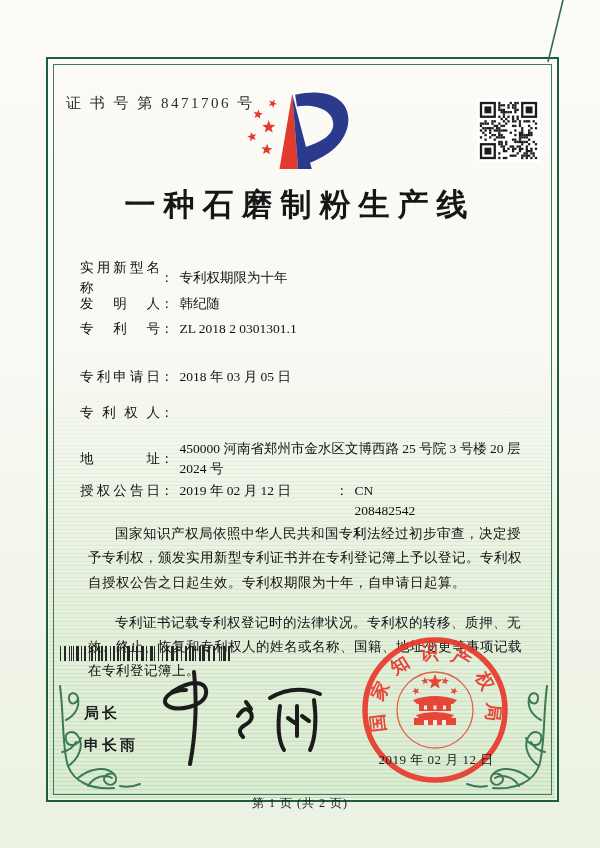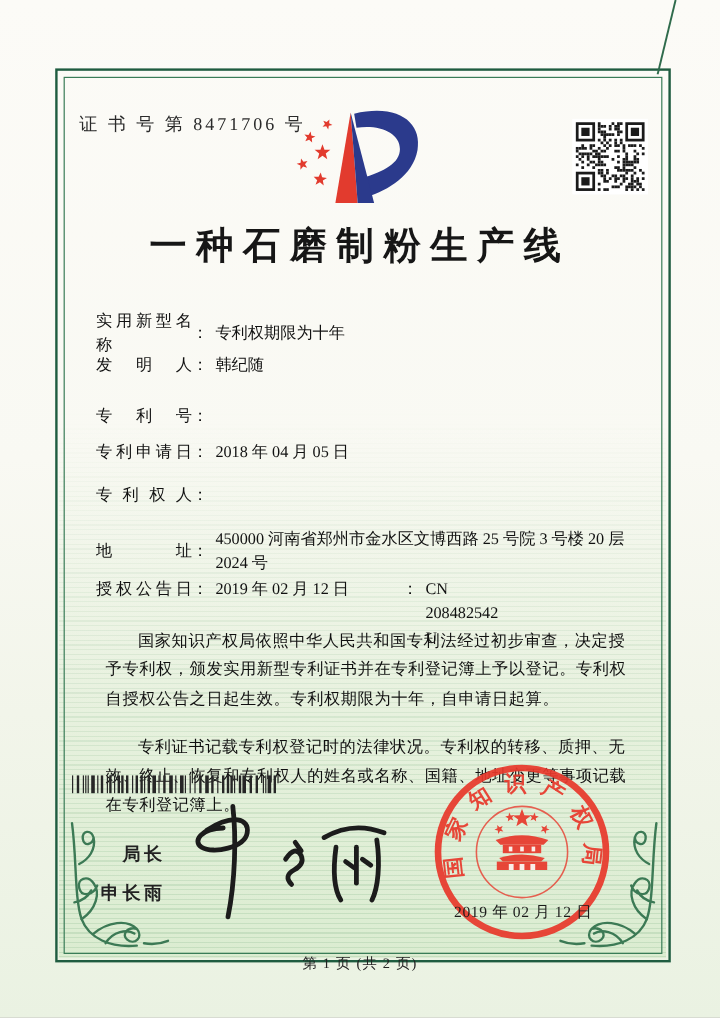--- a/index.html
+++ b/index.html
@@ -36,21 +36,21 @@
   .flabel{display:inline-block;width:80px;text-align:justify;text-align-last:justify;color:#111;flex:0 0 80px;}
   .fcolon{display:inline-block;margin-right:6px;color:#111;}
   .fvalue{display:inline-block;max-width:372px;color:#111;}
   .grant-pair2{position:absolute;left:255px;top:0;display:flex;}
   .grant-pair2 .flabel{width:68px;flex:0 0 68px;}
   
   .paras{position:absolute;left:72px;top:506px;width:468px;font-size:13.5px;line-height:1.8;color:#101010;}
   .paras p{margin:16px;text-indent:2em;letter-spacing:.5px;}
   
   .barcode{position:absolute;left:60px;top:646px;width:176px;height:16px;}
-  .signer{position:absolute;left:84px;top:698px;font-size:15px;letter-spacing:3px;font-weight:bold;color:#222;line-height:2.1;text-align:right;}
+  .signer{position:absolute;left:84px;top:698px;font-size:15px;letter-spacing:3px;font-weight:bold;color:#222;line-height:2.1;}
   .signature{position:absolute;left:142px;top:664px;width:205px;height:108px;}
   .seal{position:absolute;left:350px;top:630px;width:170px;height:168px;}
   .seal-date{position:absolute;left:352px;top:751px;width:168px;text-align:center;
              font-size:13px;letter-spacing:.5px;color:#1b1b1b;z-index:5;}
   .page-info{position:absolute;left:0;top:779px;width:100%;text-align:center;font-size:12px;letter-spacing:1px;color:#222;margin-top:16px;}
   .back-note{position:absolute;left:0;top:815px;width:100%;text-align:center;font-size:13px;letter-spacing:3px;color:#2d2d2d;}
   .flourish{position:absolute;width:92px;height:112px;}
   .flourish.bl{left:54px;top:682px;}
   .flourish.br{right:47px;top:682px;transform:scaleX(-1);}
 </style>
@@ -288,28 +288,29 @@
     <div class="frow" style="top:8px">
       <span class="flabel">实用新型名称</span>
         <span class="fcolon">：</span>
       <span class="fvalue">专利权期限为十年</span>
     </div>
     <div class="frow" style="top:44px">
       <span class="flabel">发明人</span>
         <span class="fcolon">：</span>
       <span class="fvalue">韩纪随</span>
     </div>
-    <div class="frow" style="top:87px">
+    <div class="frow" style="top:69px">
       <span class="flabel">专利号</span>
         <span class="fcolon">：</span>
+      <span class="fvalue">ZL 2018 2 0301301.1</span>
     </div>
     <div class="frow" style="top:117px">
       <span class="flabel">专利申请日</span>
         <span class="fcolon">：</span>
-      <span class="fvalue">2018 年 04 月 05 日</span>
+      <span class="fvalue">2018 年 03 月 05 日</span>
     </div>
     <div class="frow" style="top:153px">
       <span class="flabel">专利权人</span>
         <span class="fcolon">：</span>
     </div>
     <div class="frow" style="top:189px">
       <span class="flabel">地址</span>
         <span class="fcolon">：</span>
       <span class="fvalue">450000  河南省郑州市金水区文博西路 25 号院 3 号楼 20 层 2024 号</span>
     </div>

